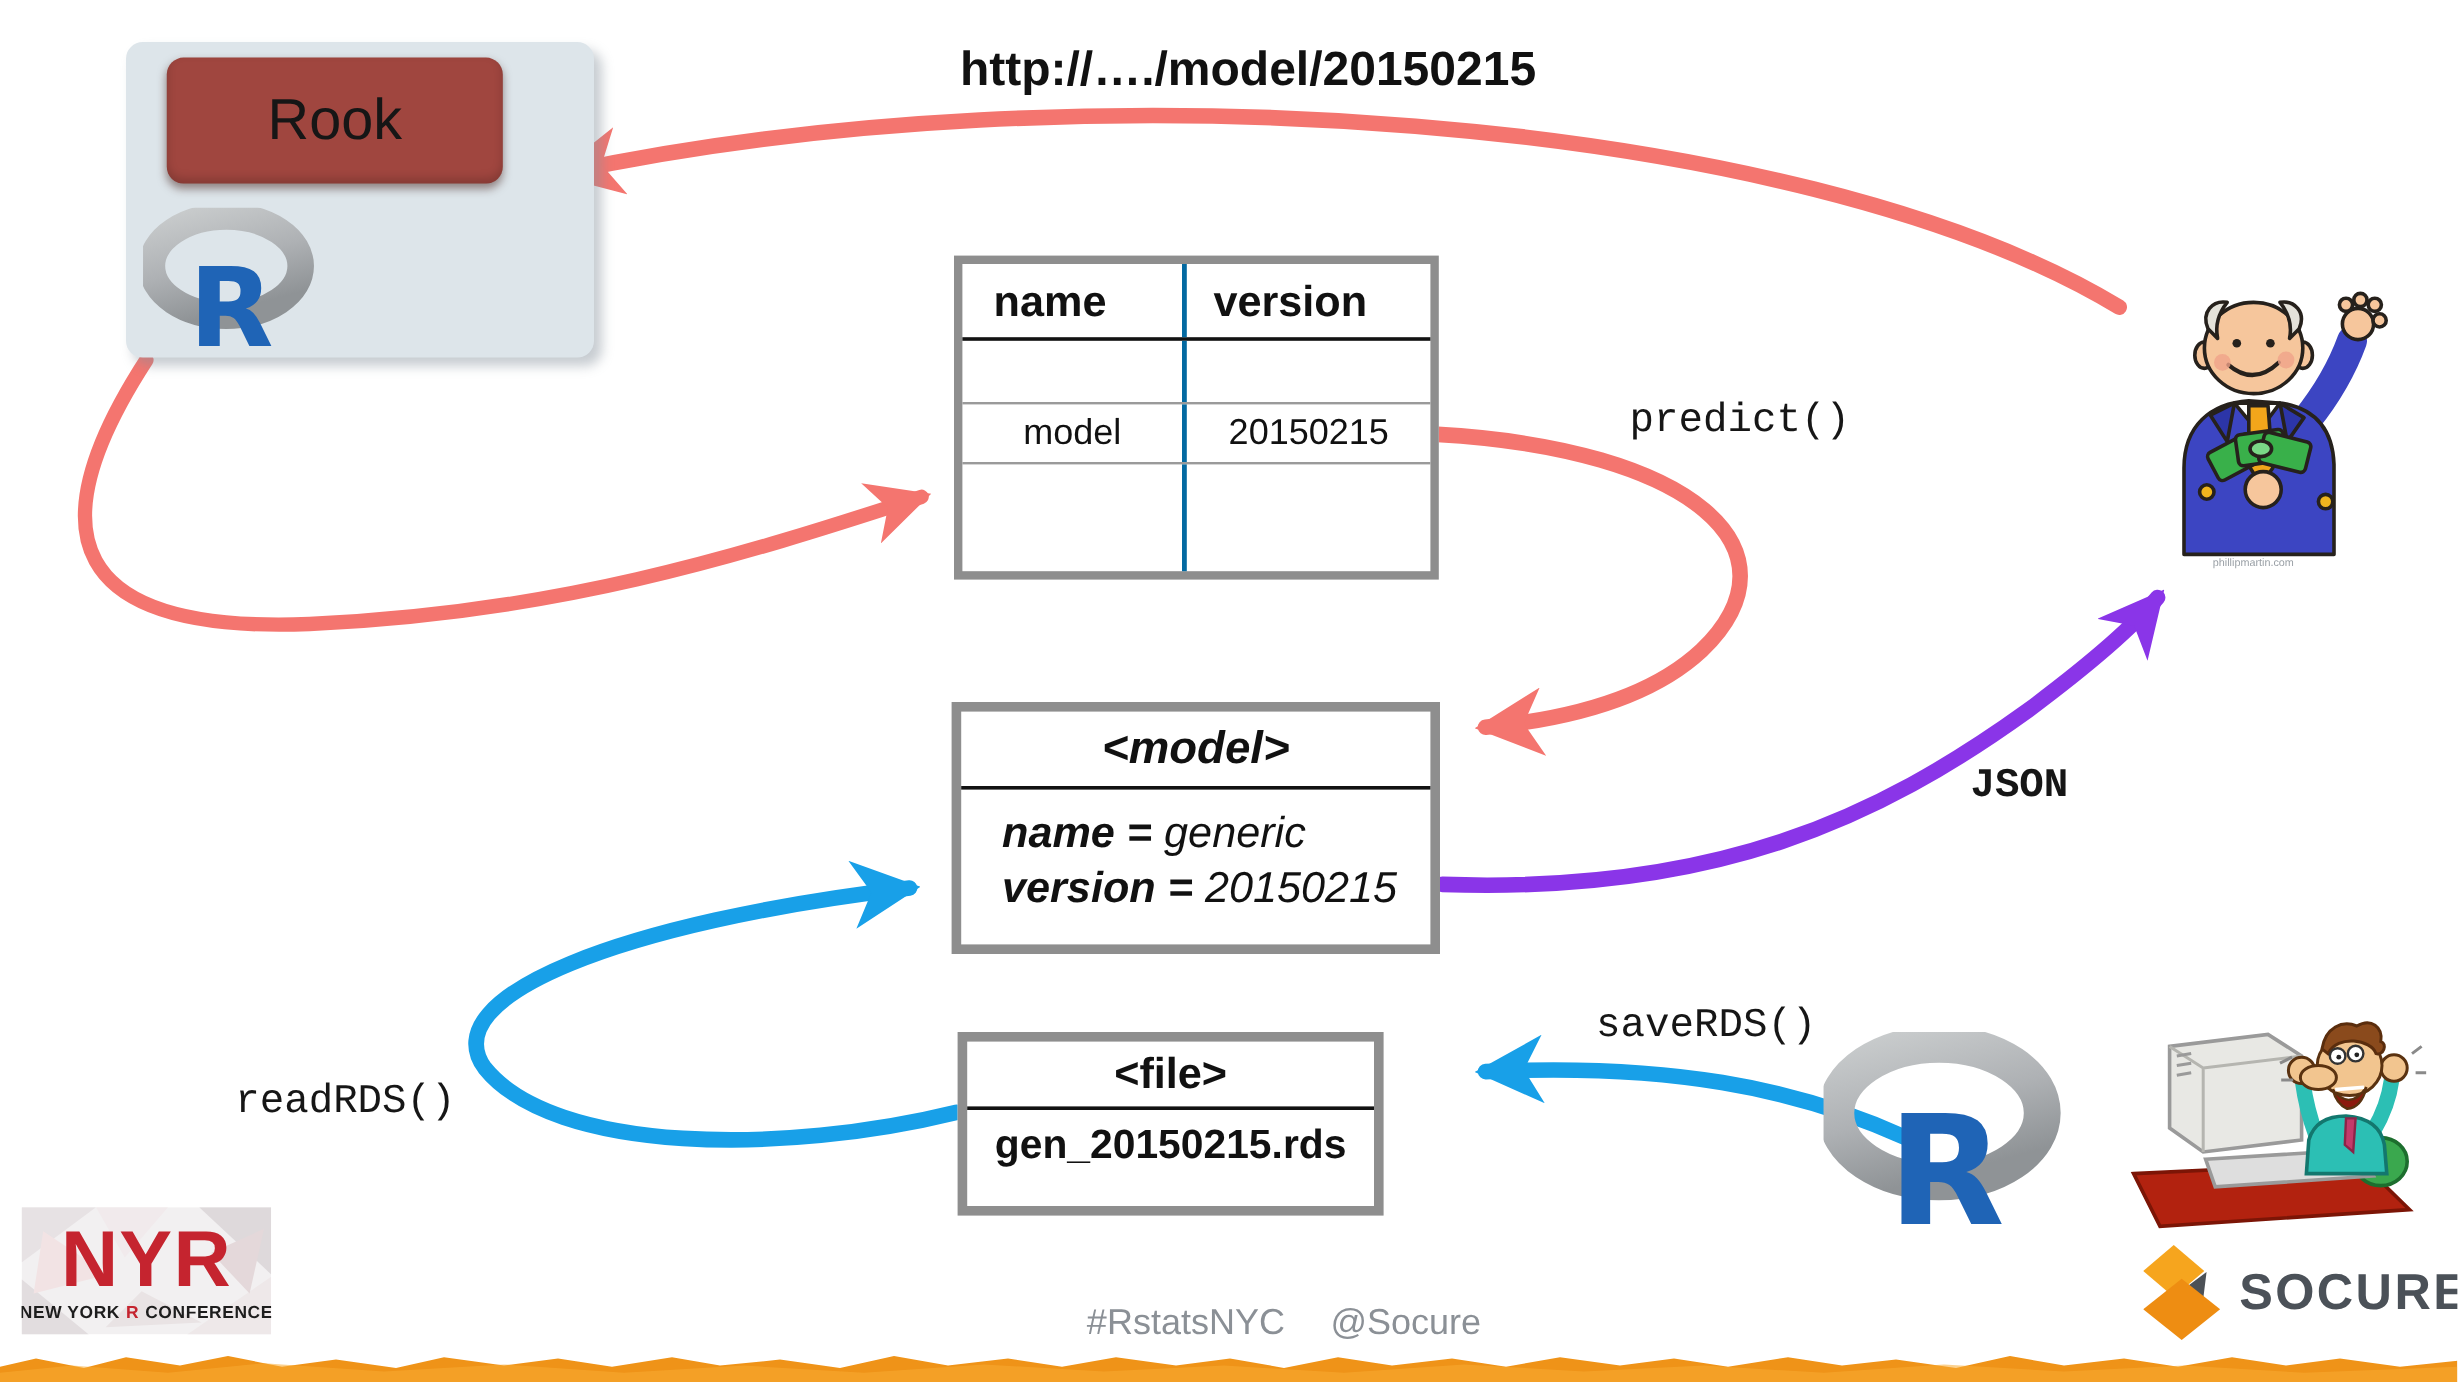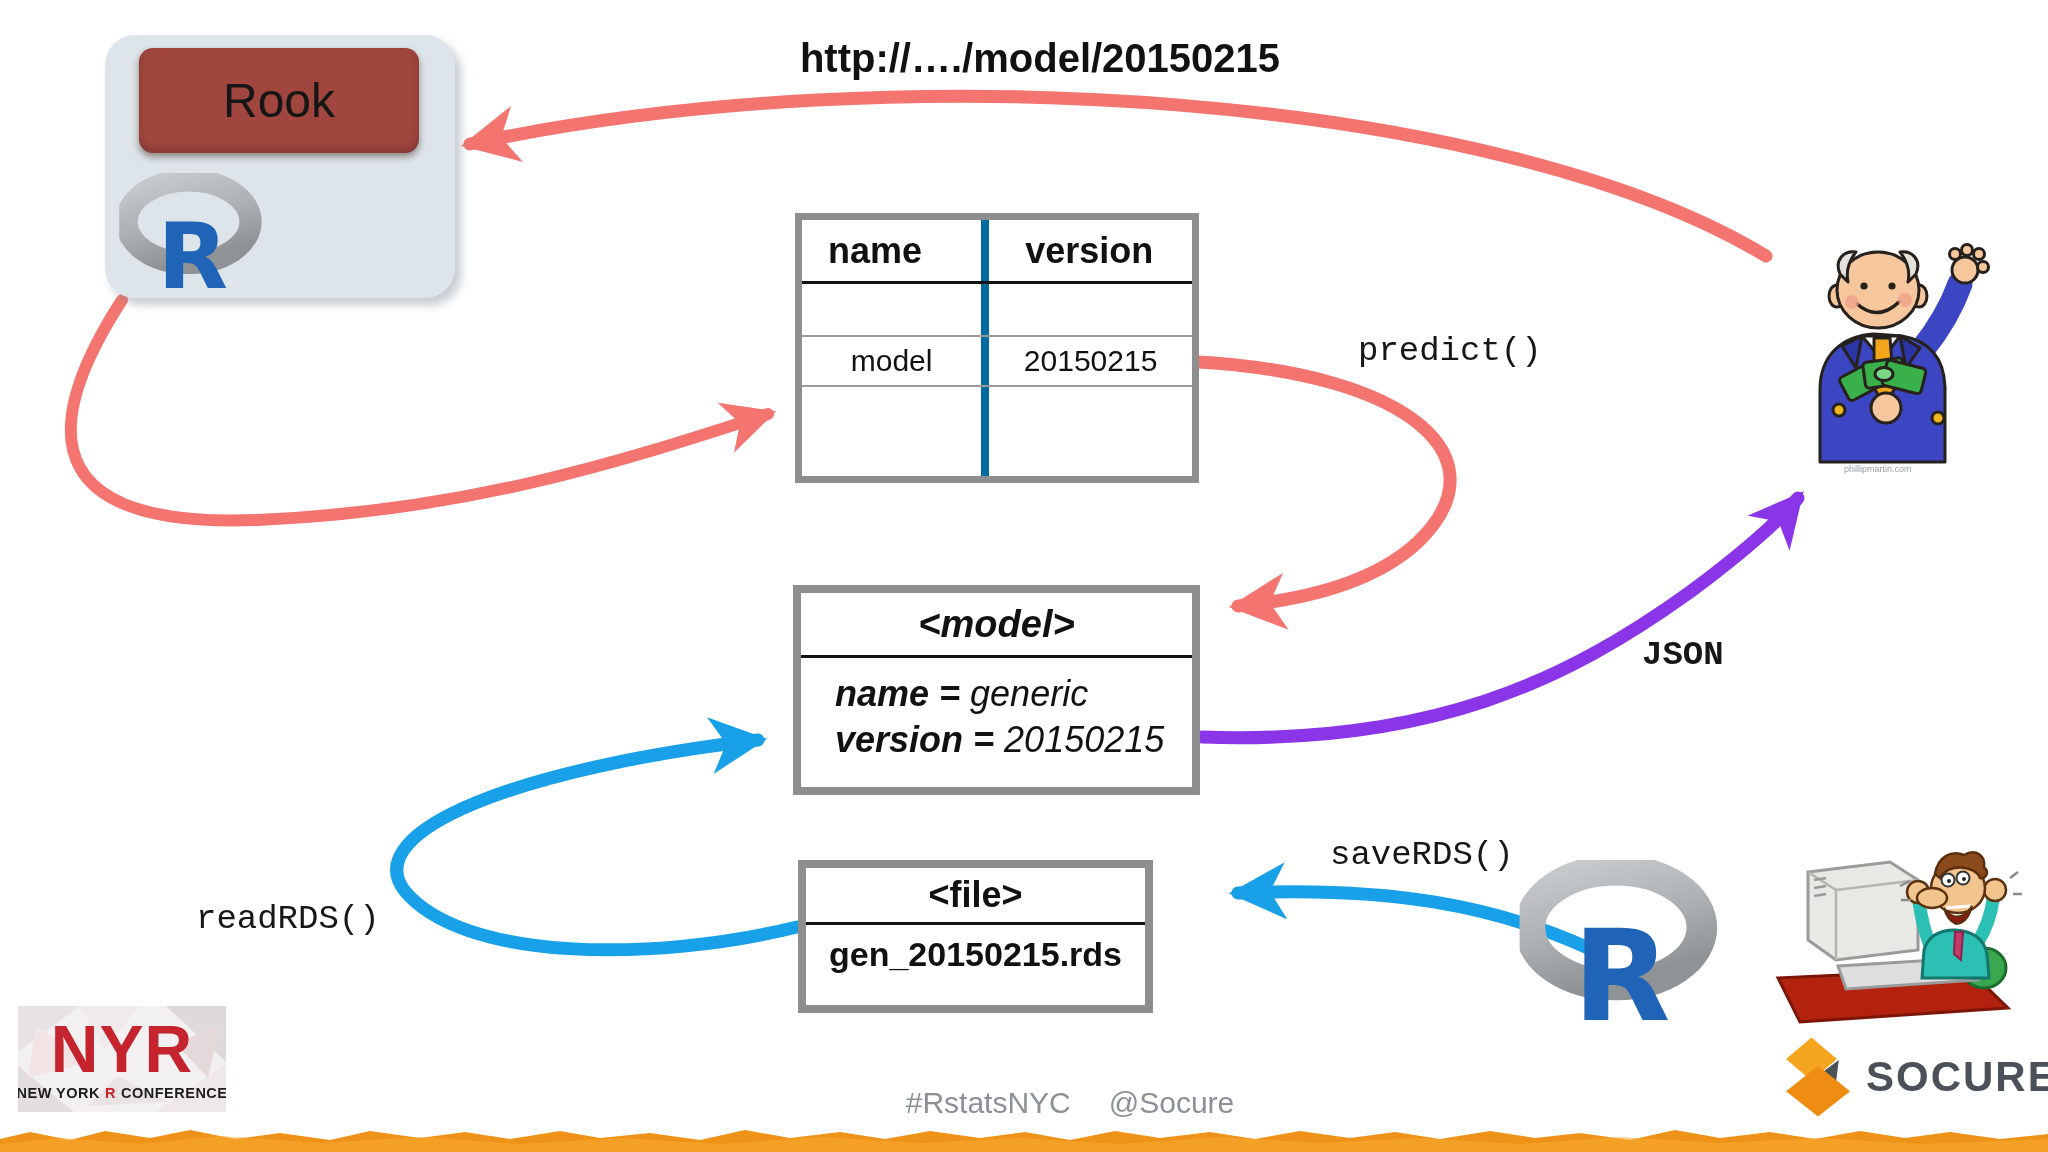--- a/index.html
+++ b/index.html
@@ -5,40 +5,40 @@
   html,body{margin:0;padding:0;background:#ffffff;}
   #slide{position:relative;width:2048px;height:1152px;background:#ffffff;overflow:hidden;
          font-family:"Liberation Sans",sans-serif;color:#111;}
   .abs{position:absolute;}
   svg{display:block;}
 
   
   #arrows{left:0;top:0;width:2048px;height:1152px;pointer-events:none;}
 
   
-  .rook-panel{left:105px;top:35px;width:350px;height:263px;background:#dde5ea;border-radius:30px;
-              box-shadow:6px 7px 10px rgba(130,142,152,.45);}
+  .rook-panel{left:105px;top:35px;width:350px;height:263px;background:#dde5ea;border-radius:14px;
+              box-shadow:6px 7px 10px rgba(130,142,152,.45);padding-left:40px;}
   .rook-btn{position:absolute;left:34px;top:13px;width:280px;height:105px;background:#a0463f;
             border-radius:14px;box-shadow:0 4px 7px rgba(70,35,30,.5), inset 0 -4px 8px rgba(0,0,0,.18);
             display:flex;align-items:center;justify-content:center;font-size:48px;color:#161616;}
   .rlogo-rook{position:absolute;left:12px;top:138px;width:152px;height:124px;}
 
   
   .url-label{left:760px;top:36px;width:560px;text-align:center;font-size:40px;font-weight:bold;}
 
   
   .mm-title{left:795px;top:170px;width:404px;text-align:center;font-size:36px;}
   .mm-table{left:795px;top:213px;width:404px;height:270px;border:7px solid #8e8e8e;background:#fff;
             box-sizing:border-box;display:flex;flex-direction:column;}
   .mm-row{display:flex;box-sizing:border-box;}
-  .mm-row .c1{width:48%;border-right:8px solid #0369a1;box-sizing:border-box;}
+  .mm-row .c1{width:48%;border-right:4px solid #0369a1;box-sizing:border-box;}
   .mm-row .c2{flex:1;}
   .mm-head{height:64px;font-weight:bold;font-size:36px;border-bottom:3px solid #121212;}
   .mm-head .c1{padding-left:26px;line-height:62px;}
-  .mm-head .c2{padding-left:36px;line-height:62px;}
+  .mm-head .c2{padding-left:22px;line-height:62px;}
   .mm-empty-a{height:53px;border-bottom:2px solid #9a9a9a;}
   .mm-data{height:50px;font-size:30px;border-bottom:2px solid #9a9a9a;}
   .mm-data .c1,.mm-data .c2{text-align:center;line-height:48px;}
   .mm-empty-b{flex:1;}
 
   
   .obj-box{border:8px solid #8e8e8e;background:#fff;box-sizing:border-box;}
   .model-box{left:793px;top:585px;width:407px;height:210px;font-style:italic;}
   .box-head{height:62px;line-height:62px;text-align:center;font-size:38px;font-weight:bold;
             border-bottom:3px solid #121212;}

